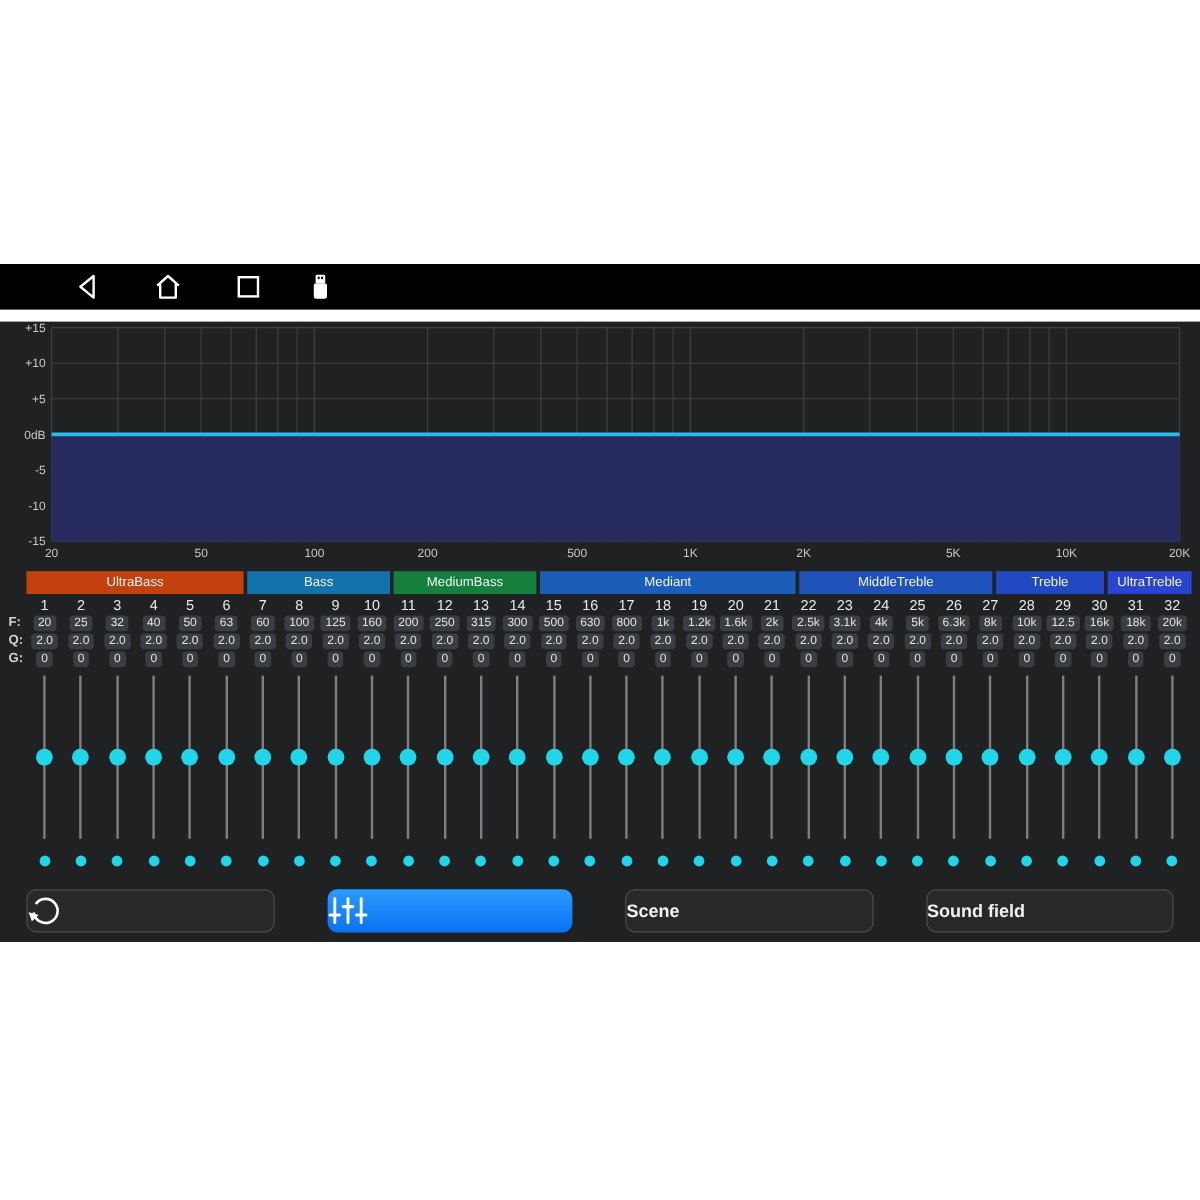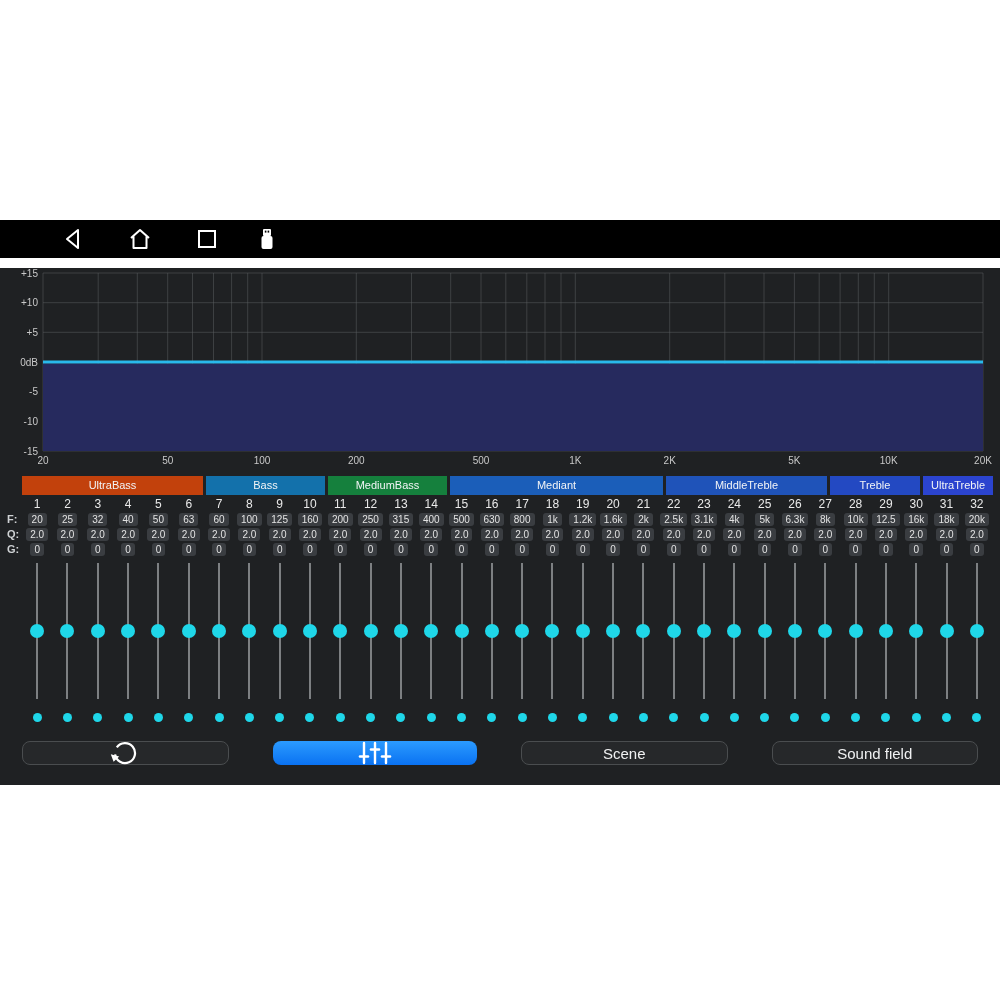--- a/index.html
+++ b/index.html
@@ -31,22 +31,22 @@
   
   .sliders{top:292px;height:142px;}
   .scell{position:relative;height:142px;}
   .track{position:absolute;left:50%;top:3px;width:2px;height:136px;margin-left:-1px;background:#7d8082;}
   .thumb{position:absolute;left:50%;width:14px;height:14px;margin-left:-7px;border-radius:50%;background:#1fd7e9;}
   .dotrow{top:441px;height:16px;}
   .dcell{display:flex;justify-content:center;align-items:center;}
   .mdot{width:9px;height:9px;border-radius:50%;background:#1fd7e9;}
   
   .btnrow{position:absolute;top:473px;left:22px;width:956px;height:38px;display:flex;gap:44px;}
-  .btn{flex:1;height:24px;border-radius:8px;background:#26282a;border:1px solid #4a4d4f;
-       display:flex;align-items:center;justify-content:center;color:#f0f1f2;font-size:15px;box-sizing:border-box;}
+  .btn{flex:1;height:36px;border-radius:8px;background:#26282a;border:1px solid #4a4d4f;
+       display:flex;align-items:center;color:#f0f1f2;font-size:15px;box-sizing:border-box;font-weight:bold;}
   .btn.active{background:linear-gradient(180deg,#2b9bff 0%,#0a72f2 100%);border:none;}
 </style>
 </head>
 <body>
 <div class="stage">
 
   <div class="statusbar">
     <svg class="nav-ico" style="left:60px" viewBox="0 0 26 26">
       <path d="M18 4 L7 13 L18 22 Z" fill="none" stroke="#fff" stroke-width="2" stroke-linejoin="round"></path>
     </svg>
@@ -204,21 +204,21 @@
         <div class="cell">
           <span class="chip">200</span>
         </div>
         <div class="cell">
           <span class="chip">250</span>
         </div>
         <div class="cell">
           <span class="chip">315</span>
         </div>
         <div class="cell">
-          <span class="chip">400</span>
+          <span class="chip">300</span>
         </div>
         <div class="cell">
           <span class="chip">500</span>
         </div>
         <div class="cell">
           <span class="chip">630</span>
         </div>
         <div class="cell">
           <span class="chip">800</span>
         </div>

